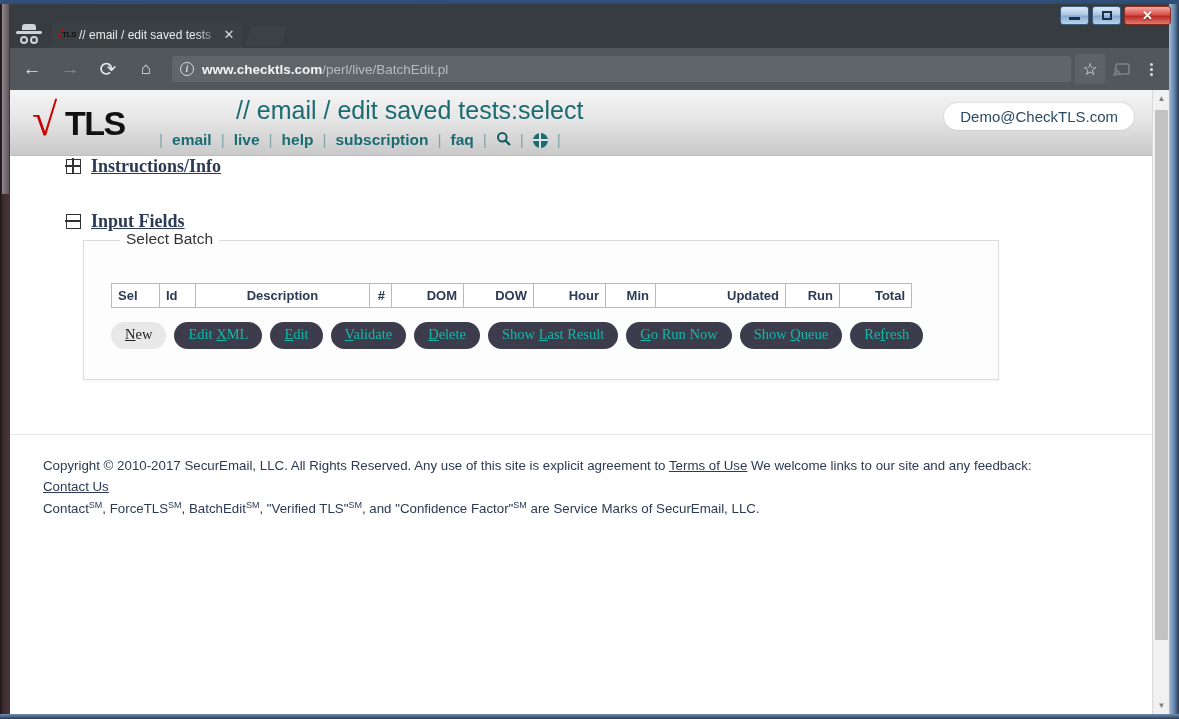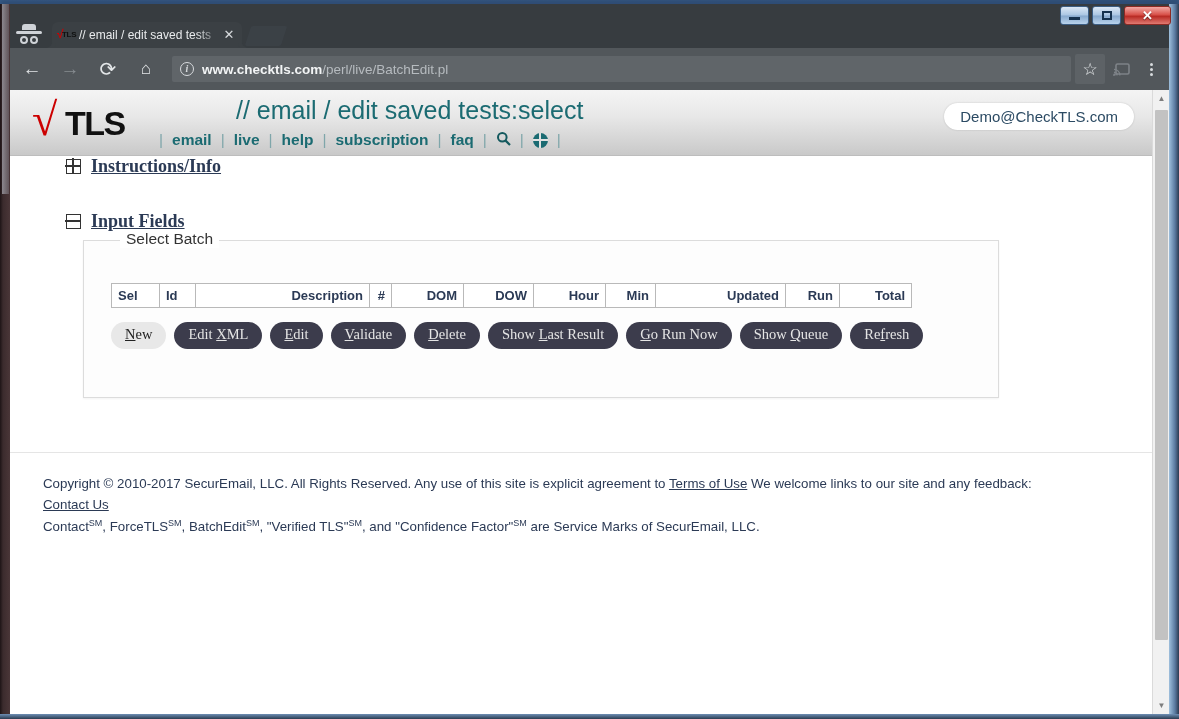--- a/index.html
+++ b/index.html
@@ -299,21 +299,21 @@
     font-family: "Liberation Serif", serif;
   }
 
   
   .panel {
     position: relative;
     margin: 8px 0 0 73px;
     width: 916px;
     border: 1px solid #dcdcdc;
     background: #fdfdfd;
-    padding: 22px 24px 48px 24px;
+    padding: 22px 24px 30px 24px;
     box-shadow: 0 1px 2px rgba(0,0,0,0.05);
   }
   .panel-legend {
     position: absolute; left: 36px; top: -11px;
     background: #fff; padding: 0 6px;
     font-size: 15.5px; color: #333;
   }
 
   table.batch-table {
     border-collapse: collapse;
@@ -325,32 +325,32 @@
   table.batch-table th {
     border: 1px solid #b9b9b9;
     padding: 4px 6px;
     font-weight: bold;
     color: #2b3a55;
     background: #fff;
     white-space: nowrap;
     text-align: right;
   }
   table.batch-table th.ta-center { text-align: left; }
-  table.batch-table th.ta-left { text-align: right; }
+  table.batch-table th.ta-left { text-align: center; }
 
   .btn-row {
     display: flex; align-items: center; gap: 8px;
     margin-top: 14px; margin-left: 3px;
   }
   .btn {
     border-radius: 14px;
     padding: 5px 14px 6px 14px;
     font-size: 14.5px;
     background: #3c3c4c;
-    color: #e5e5e5;
+    color: #14b8a6;
     cursor: pointer;
     white-space: nowrap;
     font-family: "Liberation Serif", serif;
     border: none;
     line-height: 1.1;
   }
   .btn.light {
     background: #e8e8e8; color: #222;
   }
   .btn .ak { text-decoration: underline; }

